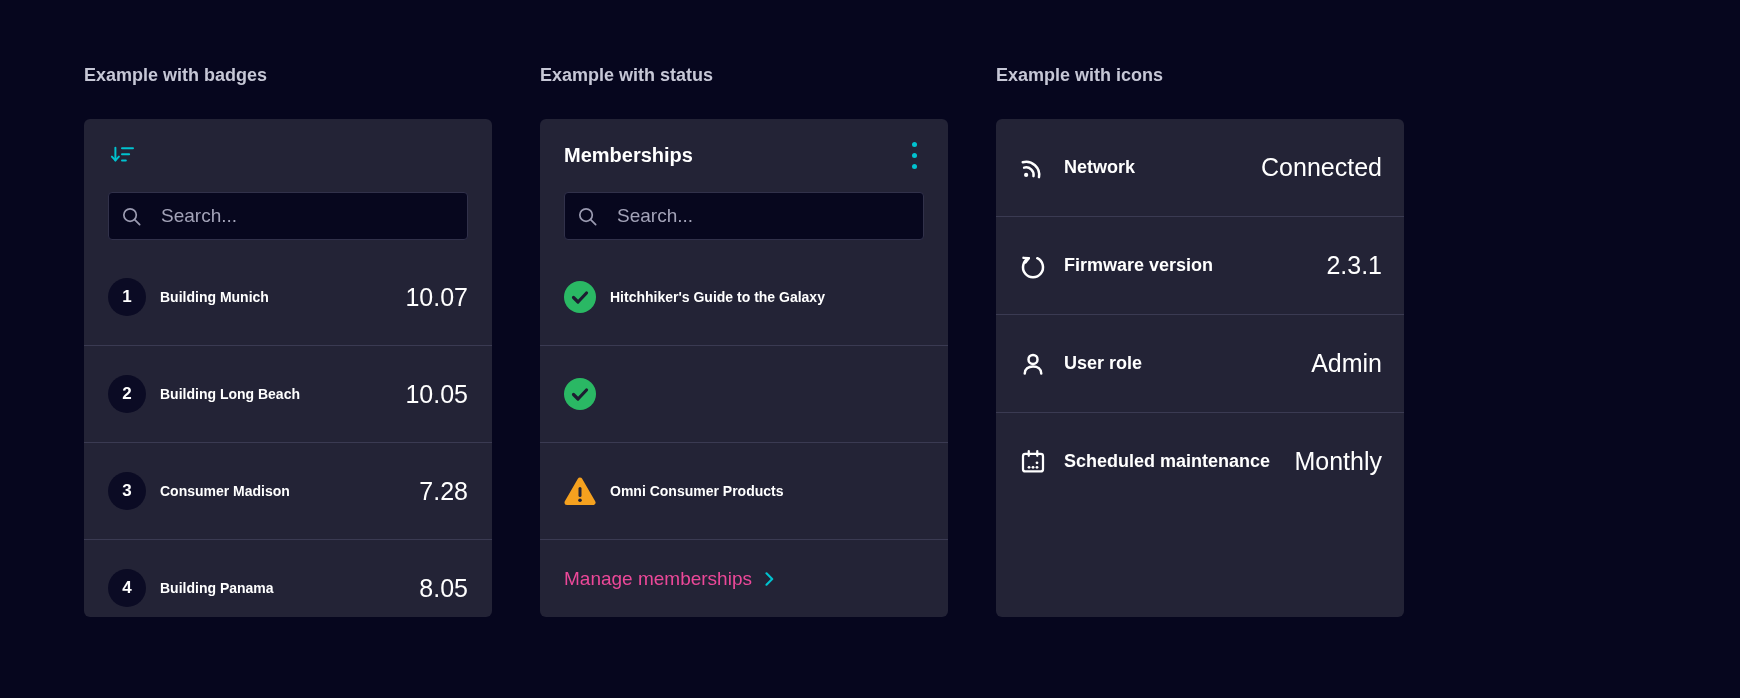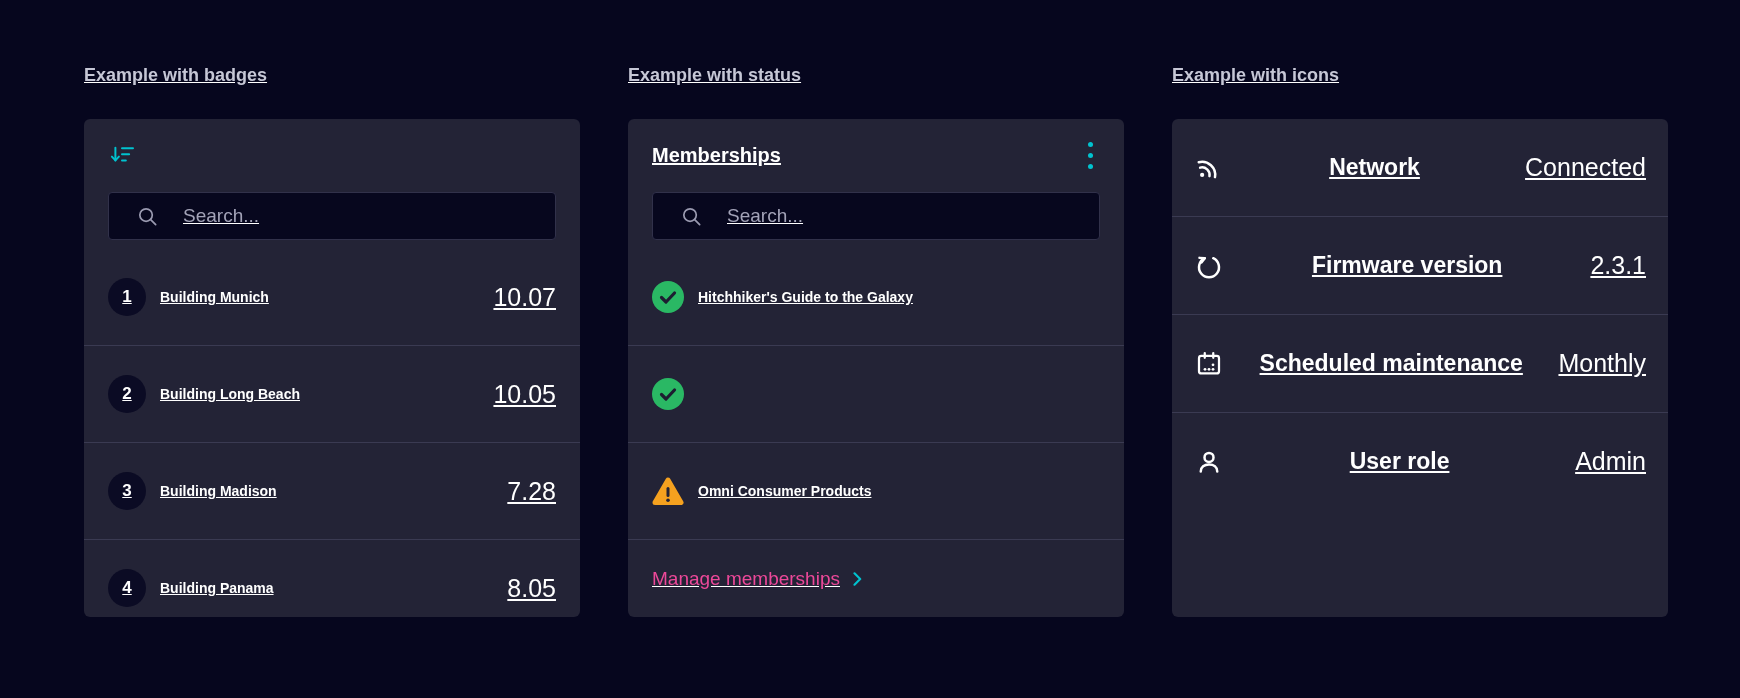--- a/index.html
+++ b/index.html
@@ -3,41 +3,41 @@
 <meta charset="utf-8">
 <style>
   html,body{margin:0;padding:0;}
   body{
     width:1740px;height:698px;overflow:hidden;
     background:#06061e;
     font-family:"Liberation Sans",sans-serif;
     color:#ffffff;
   }
   .canvas{display:flex;gap:48px;padding-left:84px;box-sizing:border-box;}
-  .column{width:496px;flex:none;text-decoration:underline;}
+  .column{width:408px;flex:none;}
   .section-label{
     margin-top:64px;margin-bottom:33px;
     color:#c6c7d6;font-size:18px;font-weight:700;line-height:22px;
   }
   .card{
     background:#232336;height:498px;border-radius:6px;
     overflow:hidden;display:flex;flex-direction:column;
   }
   .card-header{
     height:73px;flex:none;display:flex;align-items:center;
     justify-content:space-between;padding:0 24px;
   }
   .card-title{font-size:20px;font-weight:700;}
   .icon-btn{display:flex;align-items:center;justify-content:center;cursor:pointer;flex:none;}
   .kebab{flex-direction:column;gap:6px;width:20px;height:30px;}
   .kebab .dot{width:5px;height:5px;border-radius:50%;background:#00c2cf;}
   .search{
     height:48px;flex:none;margin:0 24px;background:#07071e;
     border:1px solid #31314a;border-radius:4px;
-    display:flex;align-items:center;padding:0 27px;gap:22px;box-sizing:border-box;
+    display:flex;align-items:center;padding:0 11px;gap:16px;box-sizing:border-box;
   }
   .search input{
     background:transparent;border:none;outline:none;flex:1;
     color:#e8e8f0;font-size:19px;font-family:inherit;
   }
   .search input::placeholder{color:#a3a3b8;}
   .list{margin-top:9px;display:flex;flex-direction:column;flex:1;min-height:0;}
   .row{
     height:96px;flex:none;display:flex;align-items:center;
     padding:0 24px;gap:14px;border-top:1px solid #3a3a52;
@@ -57,21 +57,21 @@
   }
   .link{
     color:#ec4899;font-size:19px;display:flex;align-items:center;gap:13px;cursor:pointer;
   }
   .row3{
     height:97px;flex:none;display:flex;align-items:center;
     padding:0 22px;gap:16px;border-top:1px solid #3a3a52;
   }
   .row3:first-child{border-top:none;}
   .icon3{width:30px;height:30px;flex:none;display:flex;align-items:center;justify-content:center;}
-  .row3 .row-name{font-size:23px;text-align:center;}
+  .row3 .row-name{font-size:18px;}
 </style>
 </head>
 <body>
 
 <div class="canvas">
 
   <div class="column">
     <div class="section-label">Example with badges</div>
     <div class="card">
       <div class="card-header">
@@ -100,21 +100,21 @@
           <div class="row-name">Building Munich</div>
           <div class="row-value">10.07</div>
         </div>
         <div class="row">
           <div class="badge">2</div>
           <div class="row-name">Building Long Beach</div>
           <div class="row-value">10.05</div>
         </div>
         <div class="row">
           <div class="badge">3</div>
-          <div class="row-name">Building Madison</div>
+          <div class="row-name">Consumer Madison</div>
           <div class="row-value">7.28</div>
         </div>
         <div class="row">
           <div class="badge">4</div>
           <div class="row-name">Building Panama</div>
           <div class="row-value">8.05</div>
         </div>
       </div>
     </div>
   </div>
@@ -200,39 +200,39 @@
           <svg width="30" height="30" viewBox="0 0 24 24" fill="none" stroke="#ffffff" stroke-width="2" stroke-linecap="round" stroke-linejoin="round">
             <path d="M15.4 5.75 A8 8 0 1 1 8.6 5.75"></path>
             <polyline points="4.4,5.5 8.6,5.75 6.1,9.1"></polyline>
           </svg>
         </span>
         <div class="row-name">Firmware version</div>
         <div class="row-value">2.3.1</div>
       </div>
       <div class="row3">
         <span class="icon3">
+          <svg width="30" height="30" viewBox="0 0 24 24" fill="none" stroke="#ffffff" stroke-width="2" stroke-linecap="round">
+            <circle cx="12" cy="8.3" r="3.6"></circle>
+            <path d="M5.4 19.6 C5.4 15.8 8.3 13.9 12 13.9 C15.7 13.9 18.6 15.8 18.6 19.6"></path>
+          </svg>
+        </span>
+        <div class="row-name">User role</div>
+        <div class="row-value">Admin</div>
+      </div>
+      <div class="row3">
+        <span class="icon3">
           <svg width="30" height="30" viewBox="0 0 24 24" fill="none" stroke="#ffffff" stroke-width="1.8" stroke-linecap="round">
             <rect x="4" y="5.5" width="16" height="14" rx="1.8"></rect>
             <line x1="8.6" y1="3.2" x2="8.6" y2="7"></line>
             <line x1="15.4" y1="3.2" x2="15.4" y2="7"></line>
             <circle cx="8.8" cy="16.2" r="1.1" fill="#ffffff" stroke="none"></circle>
             <circle cx="12" cy="16.2" r="1.1" fill="#ffffff" stroke="none"></circle>
             <circle cx="15.2" cy="16.2" r="1.1" fill="#ffffff" stroke="none"></circle>
             <circle cx="15.2" cy="12.6" r="1.1" fill="#ffffff" stroke="none"></circle>
           </svg>
         </span>
         <div class="row-name">Scheduled maintenance</div>
         <div class="row-value">Monthly</div>
       </div>
-      <div class="row3">
-        <span class="icon3">
-          <svg width="30" height="30" viewBox="0 0 24 24" fill="none" stroke="#ffffff" stroke-width="2" stroke-linecap="round">
-            <circle cx="12" cy="8.3" r="3.6"></circle>
-            <path d="M5.4 19.6 C5.4 15.8 8.3 13.9 12 13.9 C15.7 13.9 18.6 15.8 18.6 19.6"></path>
-          </svg>
-        </span>
-        <div class="row-name">User role</div>
-        <div class="row-value">Admin</div>
-      </div>
     </div>
   </div>
 
 </div>
 
 </body></html>

